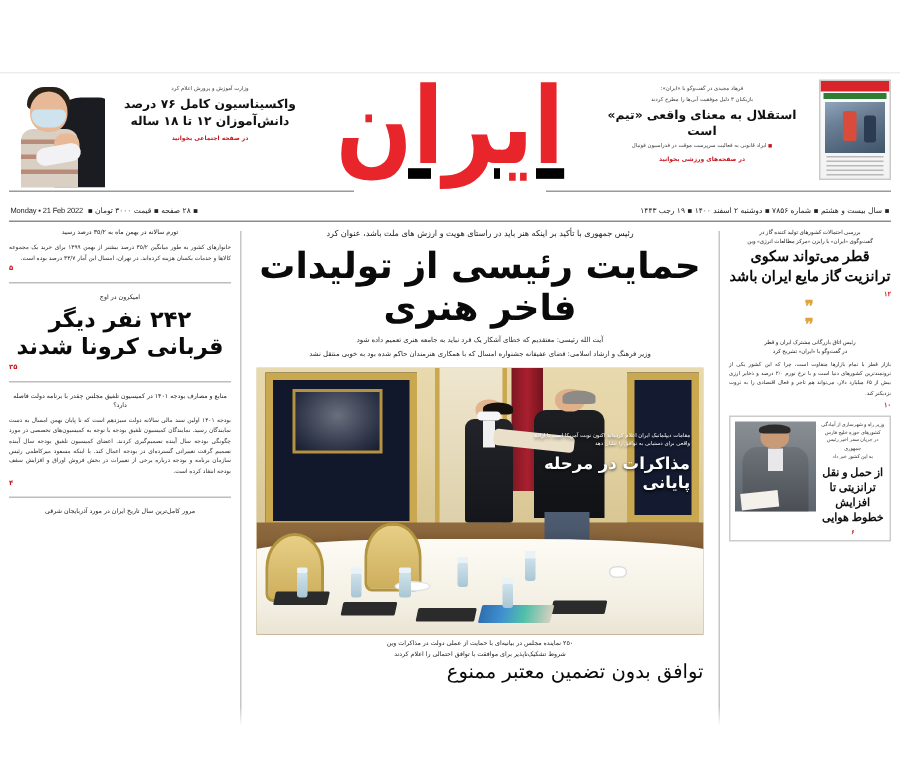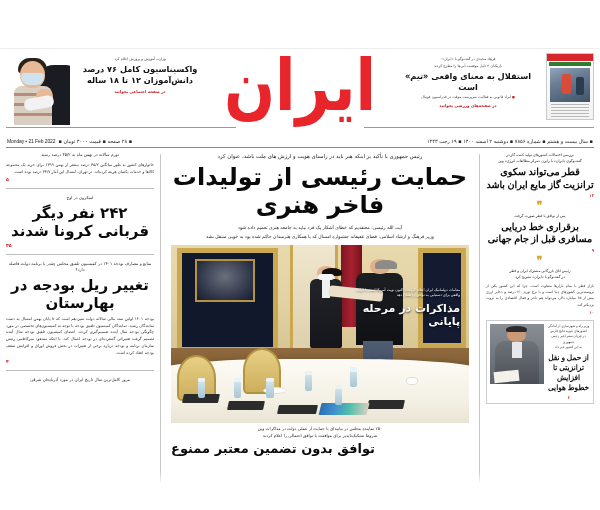--- a/index.html
+++ b/index.html
@@ -94,20 +94,21 @@
   .v-body { position:absolute; left:8px; top:33px; width:38px; height:40px;
     background:#d9cfc2; border-radius:8px 8px 0 0; }
   .v-stripe { position:absolute; left:8px; width:38px; height:3px; background:#b98c7a; }
   .v-arm { position:absolute; left:30px; top:36px; width:17px; height:17px;
     background:#e8b996; border-radius:7px; }
 
   .logo-wrap {
     position: absolute; left: 0; right: 0; top: 0;
     display: flex; flex-direction: column; align-items: center;
     pointer-events: none;
+    text-decoration: underline;
   }
   .logo {
     font-family: "DejaVu Sans", "Liberation Sans", sans-serif;
     font-size: 60px; font-weight: bold; color: #e8252a;
     line-height: 1; letter-spacing: -3px;
     transform: scaleY(1.18);
     margin-top: 6px;
   }
 
   .rule-row {
@@ -234,22 +235,22 @@
   }
   .cap-kicker { font-size: 3.6px; line-height: 1.6; margin-bottom: 3px; }
   .cap-head { font-size: 11px; font-weight: bold; letter-spacing: -.5px; }
 
   .photo-foot { padding-top: 3px; }
   .pf-kicker {
     font-size: 4.2px; color: #1c1c1c; text-align: center;
     line-height: 1.6;
   }
   .pf-head {
-    font-size: 13px; font-weight: bold; color: #0a0a0a;
-    text-align: left; letter-spacing: -.6px; margin-top: 2px;
+    font-size: 13px; font-weight: normal; color: #0a0a0a;
+    text-align: right; letter-spacing: -.6px; margin-top: 2px;
   }
 
   
   .r-kicker { font-size: 4.2px; color:#222; text-align:center; line-height:1.6; }
   .r-head {
     font-size: 15px; font-weight: bold; color:#0a0a0a; text-align:center;
     line-height:1.22; letter-spacing:-.6px; margin:2px 0;
   }
   .r-body {
     font-size: 3.9px; color:#2a2a2a; text-align:justify; line-height:1.75;
@@ -387,21 +388,20 @@
         <div>
           <div class="r-kicker">امیکرون در اوج</div>
           <div class="r-head">۲۴۲ نفر دیگر قربانی کرونا شدند</div>
           <div class="pgnum left">۳۵</div>
         </div>
 
         <div class="sep"></div>
 
         <div>
           <div class="r-kicker">منابع و مصارف بودجه ۱۴۰۱ در کمیسیون تلفیق مجلس چقدر با برنامه دولت فاصله دارد؟</div>
-          <div class="r-head">تغییر ریل بودجه در بهارستان</div>
           <div class="r-body">بودجه ۱۴۰۱ اولین سند مالی سالانه دولت سیزدهم است که تا پایان بهمن امسال به دست نمایندگان رسید. نمایندگان کمیسیون تلفیق بودجه با توجه به کمیسیون‌های تخصصی در مورد چگونگی بودجه سال آینده تصمیم‌گیری کردند. اعضای کمیسیون تلفیق بودجه سال آینده تصمیم گرفت تغییراتی گسترده‌ای در بودجه اعمال کند. با اینکه مسعود میرکاظمی رئیس سازمان برنامه و بودجه درباره برخی از تغییرات در بخش فروش اوراق و افزایش سقف بودجه انتقاد کرده است.</div>
           <div class="pgnum left">۴</div>
         </div>
 
         <div class="sep"></div>
 
         <div>
           <div class="r-kicker">مرور کامل‌ترین سال تاریخ ایران در مورد آذربایجان شرقی</div>
         </div>
       </div>
@@ -472,25 +472,20 @@
 
         <div>
           <div class="l-kicker">بررسی احتمالات کشورهای تولید کننده گاز در</div>
           <div class="l-kicker">گفت‌وگوی «ایران» با رایزن «مرکز مطالعات انرژی» وین</div>
           <div class="l-head">قطر می‌تواند سکوی ترانزیت گاز مایع ایران باشد</div>
           <div class="l-pg">۱۲</div>
         </div>
 
         <div class="quote-mark">❞</div>
 
-        <div>
-          <div class="l-kicker">پس از توافق با قطر صورت گرفت</div>
-          <div class="l-head">برقراری خط دریایی مسافری قبل از جام جهانی</div>
-          <div class="l-pg">۹</div>
-        </div>
 
         <div class="quote-mark">❞</div>
 
         <div>
           <div class="l-kicker">رئیس اتاق بازرگانی مشترک ایران و قطر</div>
           <div class="l-kicker">در گفت‌وگو با «ایران» تشریح کرد</div>
           <div class="l-body">بازار قطر با تمام بازارها متفاوت است، چرا که این کشور یکی از ثروتمندترین کشورهای دنیا است و با نرخ تورم ۲/۰ درصد و ذخایر ارزی بیش از ۶۵ میلیارد دلار، می‌تواند هم تاجر و فعال اقتصادی را به ثروت نزدیکتر کند.</div>
           <div class="l-pg">۱۰</div>
         </div>
 

